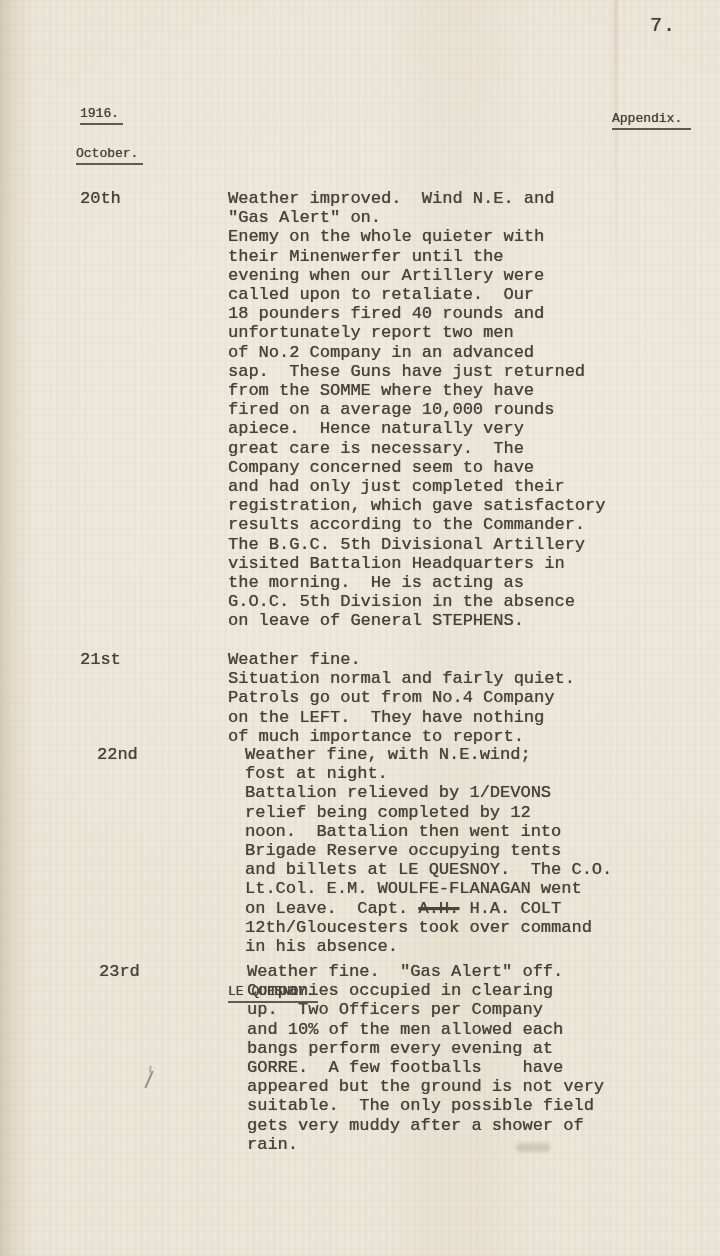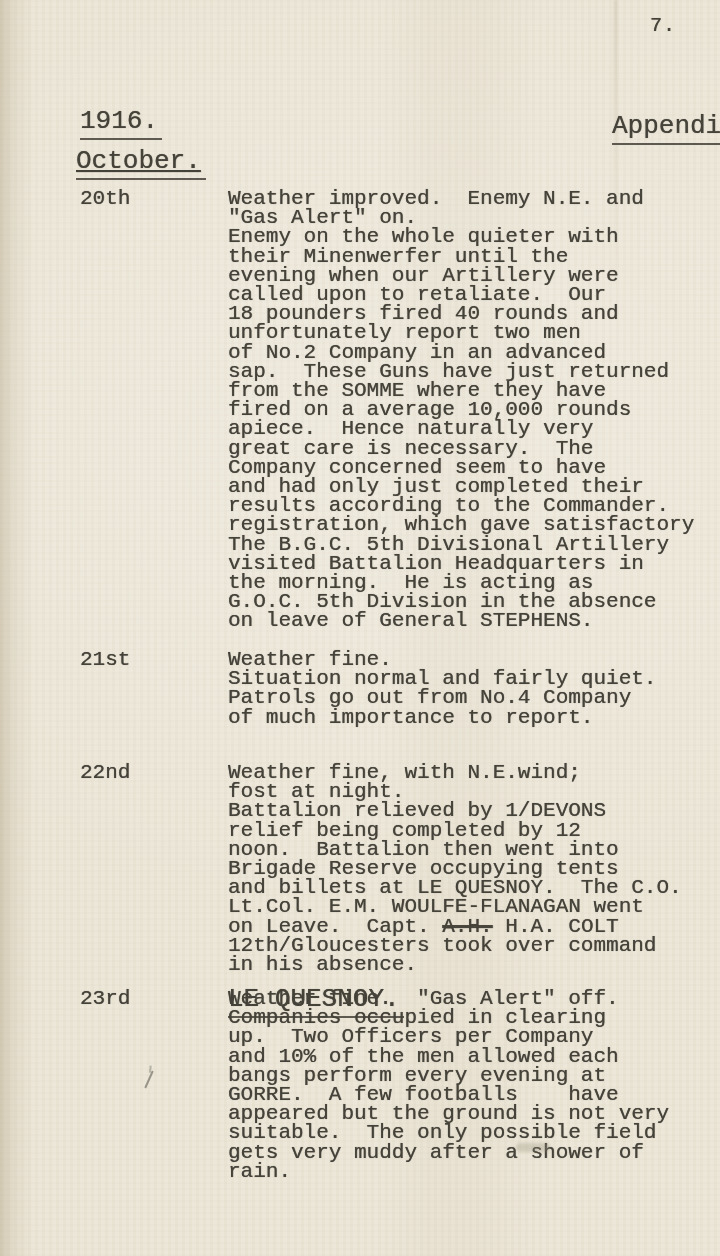--- a/index.html
+++ b/index.html
@@ -29,50 +29,50 @@
     position:absolute;left:614px;top:0;width:3px;height:300px;
     background:linear-gradient(180deg, rgba(170,158,130,0.30), rgba(170,158,130,0.10) 60%, rgba(170,158,130,0));
     filter:blur(1px);
   }
   .page-number{
     position:absolute;left:650px;top:14px;
     font-size:20px;letter-spacing:1px;
   }
   .heading{
     position:absolute;
-    font-size:26px;
+    font-size:13px;
     border-bottom:2px solid rgba(69,66,58,0.85);
     padding-bottom:2px;
     display:inline-block;
     white-space:pre;
   }
   .year-heading{left:80px;top:106px;padding-right:4px;}
   .appendix-heading{left:612px;top:111px;padding-right:9px;}
-  .month-heading{left:76px;top:146px;padding-right:5px;text-decoration:underline;}
+  .month-heading{left:76px;top:146px;padding-right:5px;}
   .location-heading{left:228px;top:984px;padding-right:4px;}
   .entry{
     position:absolute;left:0;width:624px;
     display:flex;align-items:flex-start;
-    font-size:21px;line-height:19.2px;
+    font-size:17px;line-height:19.2px;
   }
   .entry .date{
     width:148px;margin-left:80px;flex:0 0 auto;
     white-space:pre;
   }
   .entry .body{flex:1 1 auto;}
   .line{white-space:pre;}
   .line s{
     text-decoration:line-through;
     text-decoration-thickness:2.5px;
     text-decoration-color:rgba(69,66,58,0.9);
   }
   .e0{top:189px;}
   .e1{top:650px;}
-  .e2{top:763px;}
-  .e3{top:989px;}
+  .e2{top:745px;padding-left:17px;}
+  .e3{top:962px;padding-left:19px;}
   .pencil-mark{
     position:absolute;left:148px;top:1070px;width:2px;height:19px;
     background:rgba(84,82,74,0.55);
     transform:rotate(24deg);
     border-radius:2px;
   }
   .pencil-mark::after{
     content:"";position:absolute;left:-3px;top:-4px;width:1.5px;height:7px;
     background:rgba(84,82,74,0.35);transform:rotate(-18deg);
   }
@@ -92,52 +92,53 @@
 
   <div class="page-number">7.</div>
 
   <span class="heading year-heading">1916.</span>
   <span class="heading appendix-heading">Appendix.</span>
   <span class="heading month-heading">October.</span>
 
   <section class="entry e0">
     <div class="date">20th</div>
     <div class="body">
-        <div class="line">Weather improved.  Enemy N.E. and</div>
+        <div class="line">Weather improved.  Wind N.E. and</div>
         <div class="line">"Gas Alert" on.</div>
         <div class="line">Enemy on the whole quieter with</div>
         <div class="line">their Minenwerfer until the</div>
         <div class="line">evening when our Artillery were</div>
         <div class="line">called upon to retaliate.  Our</div>
         <div class="line">18 pounders fired 40 rounds and</div>
         <div class="line">unfortunately report two men</div>
         <div class="line">of No.2 Company in an advanced</div>
         <div class="line">sap.  These Guns have just returned</div>
         <div class="line">from the SOMME where they have</div>
         <div class="line">fired on a average 10,000 rounds</div>
         <div class="line">apiece.  Hence naturally very</div>
         <div class="line">great care is necessary.  The</div>
         <div class="line">Company concerned seem to have</div>
         <div class="line">and had only just completed their</div>
+        <div class="line">registration, which gave satisfactory</div>
         <div class="line">results according to the Commander.</div>
-        <div class="line">registration, which gave satisfactory</div>
         <div class="line">The B.G.C. 5th Divisional Artillery</div>
         <div class="line">visited Battalion Headquarters in</div>
         <div class="line">the morning.  He is acting as</div>
         <div class="line">G.O.C. 5th Division in the absence</div>
         <div class="line">on leave of General STEPHENS.</div>
       </div>
   </section>
 
   <section class="entry e1">
     <div class="date">21st</div>
     <div class="body">
         <div class="line">Weather fine.</div>
         <div class="line">Situation normal and fairly quiet.</div>
         <div class="line">Patrols go out from No.4 Company</div>
+        <div class="line">on the LEFT.  They have nothing</div>
         <div class="line">of much importance to report.</div>
       </div>
   </section>
 
   <section class="entry e2">
     <div class="date">22nd</div>
     <div class="body">
         <div class="line">Weather fine, with N.E.wind;</div>
         <div class="line">fost at night.</div>
         <div class="line">Battalion relieved by 1/DEVONS</div>

